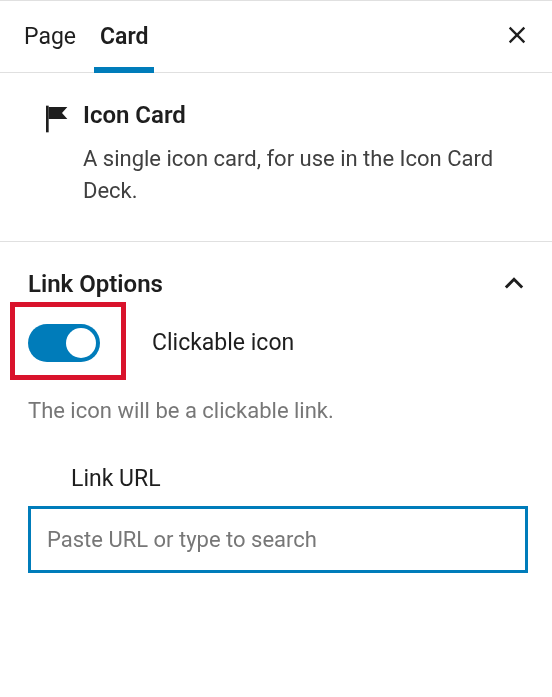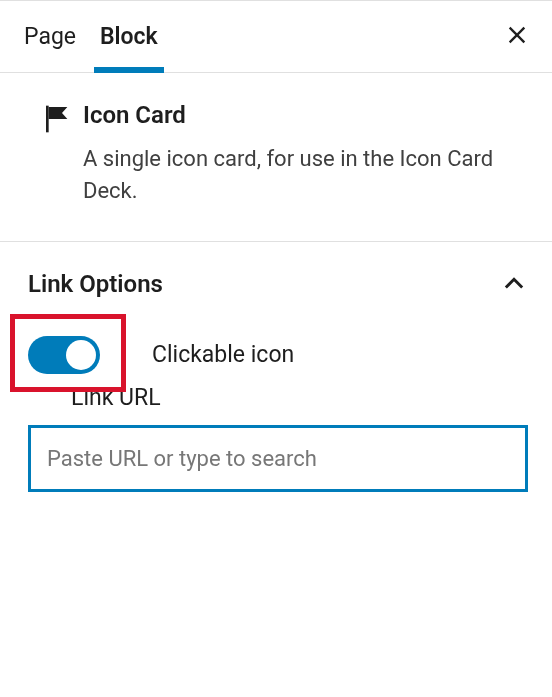--- a/index.html
+++ b/index.html
@@ -82,21 +82,21 @@
       color: #404040;
     }
     .section {
       padding: 28px 24px 24px 28px;
     }
     .section-header {
       display: flex;
       align-items: center;
       justify-content: space-between;
       cursor: pointer;
-      margin-bottom: 28px;
+      margin-bottom: 16px;
     }
     .section-title {
       font-size: 24px;
       font-weight: 600;
     }
     .chevron {
       width: 28px;
       height: 28px;
     }
     .toggle-row {
@@ -157,21 +157,21 @@
     }
     .url-input::placeholder {
       color: #777;
     }
   </style>
 </head>
 <body>
 
 <div class="tabs-bar">
   <div class="tab">Page</div>
-  <div class="tab active">Block</div>
+  <div class="tab active">Card</div>
   <button class="close-btn">
     <svg width="22" height="22" viewBox="0 0 24 24" fill="none" stroke="currentColor" stroke-width="2.5">
       <line x1="4" y1="4" x2="20" y2="20"></line>
       <line x1="20" y1="4" x2="4" y2="20"></line>
     </svg>
   </button>
 </div>
 
 <div class="block-info">
   <div class="block-icon">
@@ -195,16 +195,17 @@
   </div>
 
   <div class="toggle-row">
     <div class="highlight-box"></div>
     <div class="toggle">
       <div class="toggle-knob"></div>
     </div>
     <div class="toggle-label">Clickable icon</div>
   </div>
 
+  <div class="help-text">The icon will be a clickable link.</div>
 
   <div class="field-label">Link URL</div>
   <input type="text" class="url-input" placeholder="Paste URL or type to search" style="">
 </div>
 
 </body></html>

